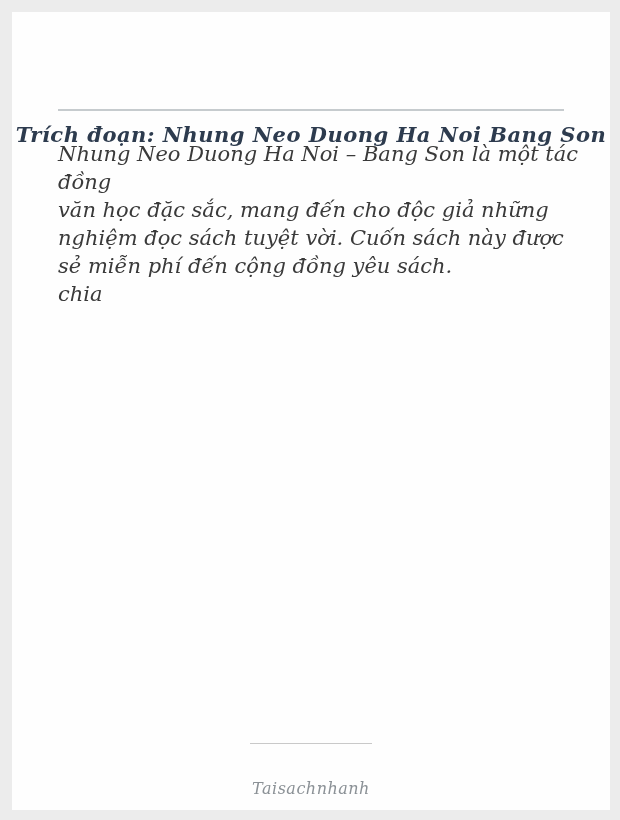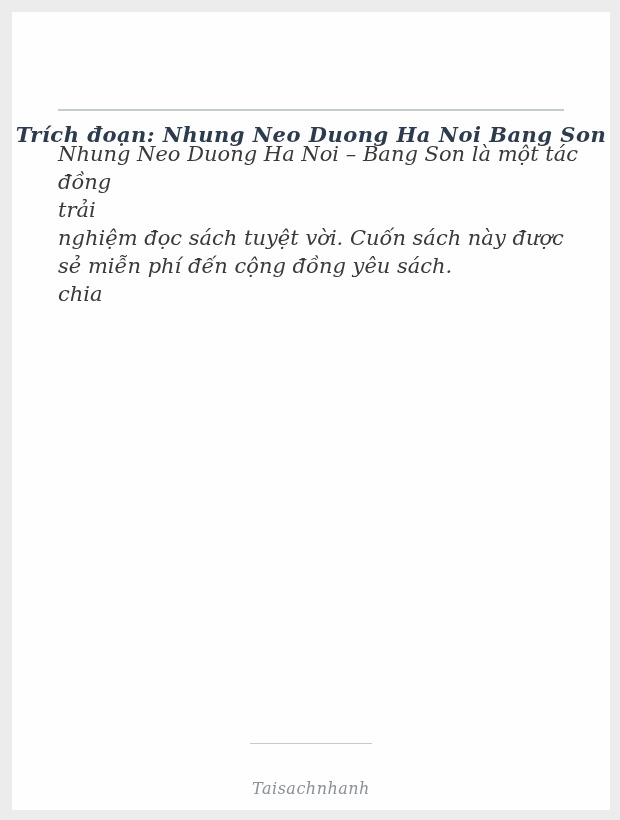--- a/index.html
+++ b/index.html
@@ -82,21 +82,21 @@
 
 <div class="page-card">
 
   <h1 class="page-title">Trích đoạn: Nhung Neo Duong Ha Noi Bang Son</h1>
 
   <div class="title-divider"></div>
 
   <div class="excerpt-body">
     <div class="excerpt-line">Nhung Neo Duong Ha Noi – Bang Son là một tác</div>
     <div class="excerpt-line">đồng</div>
-    <div class="excerpt-line">trải</div>
+    <div class="excerpt-line">văn học đặc sắc, mang đến cho độc giả những</div>
     <div class="excerpt-line">nghiệm đọc sách tuyệt vời. Cuốn sách này được</div>
     <div class="excerpt-line">sẻ miễn phí đến cộng đồng yêu sách.</div>
     <div class="excerpt-line">chia</div>
   </div>
 
   <div class="page-footer">
     <div class="footer-divider"></div>
     <div class="footer-signature">Taisachnhanh</div>
   </div>
 

